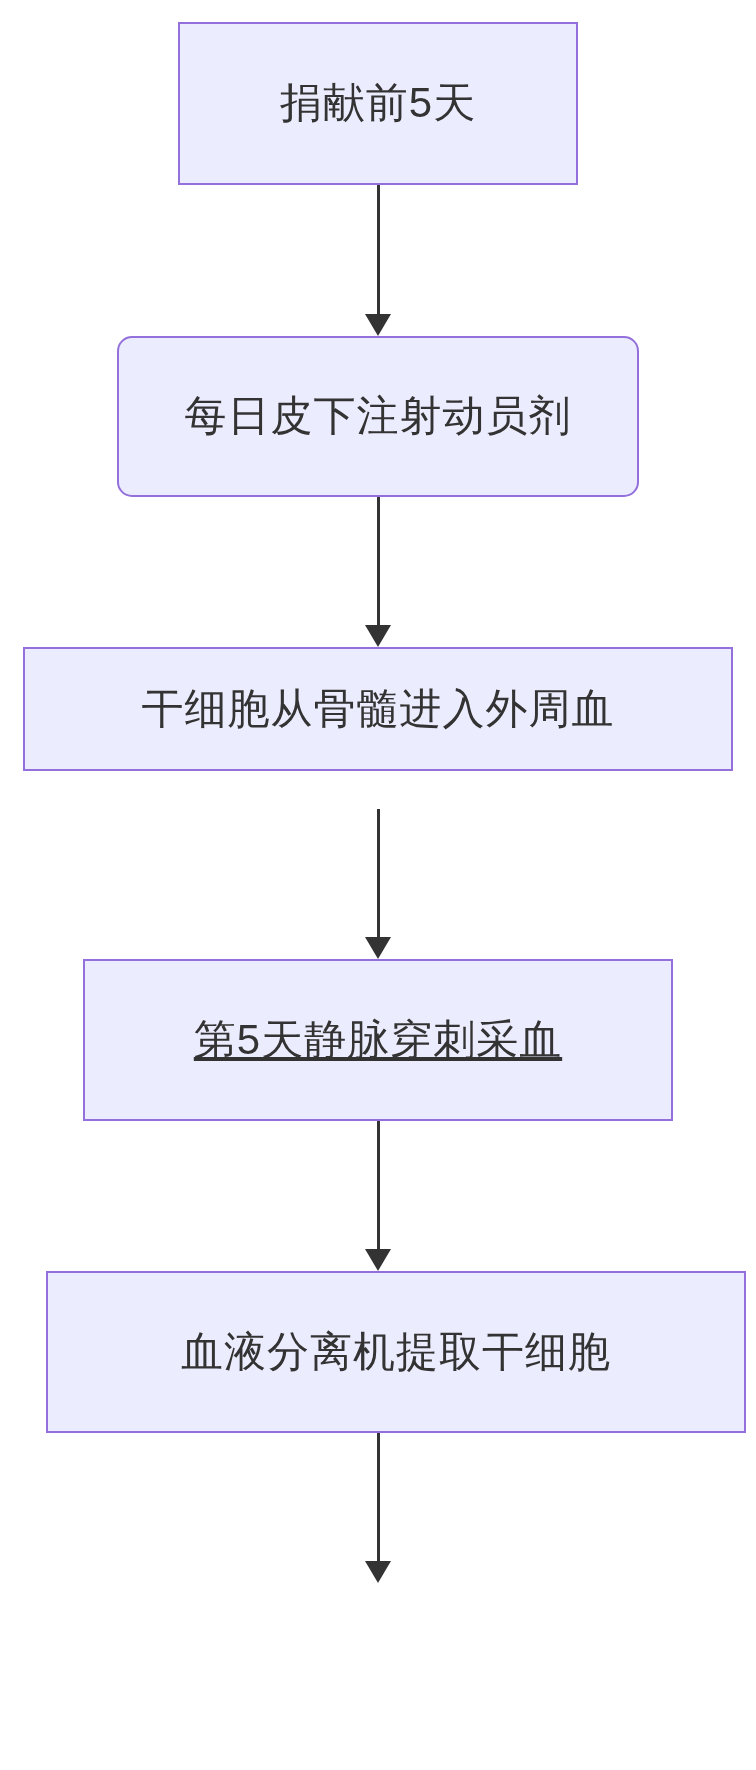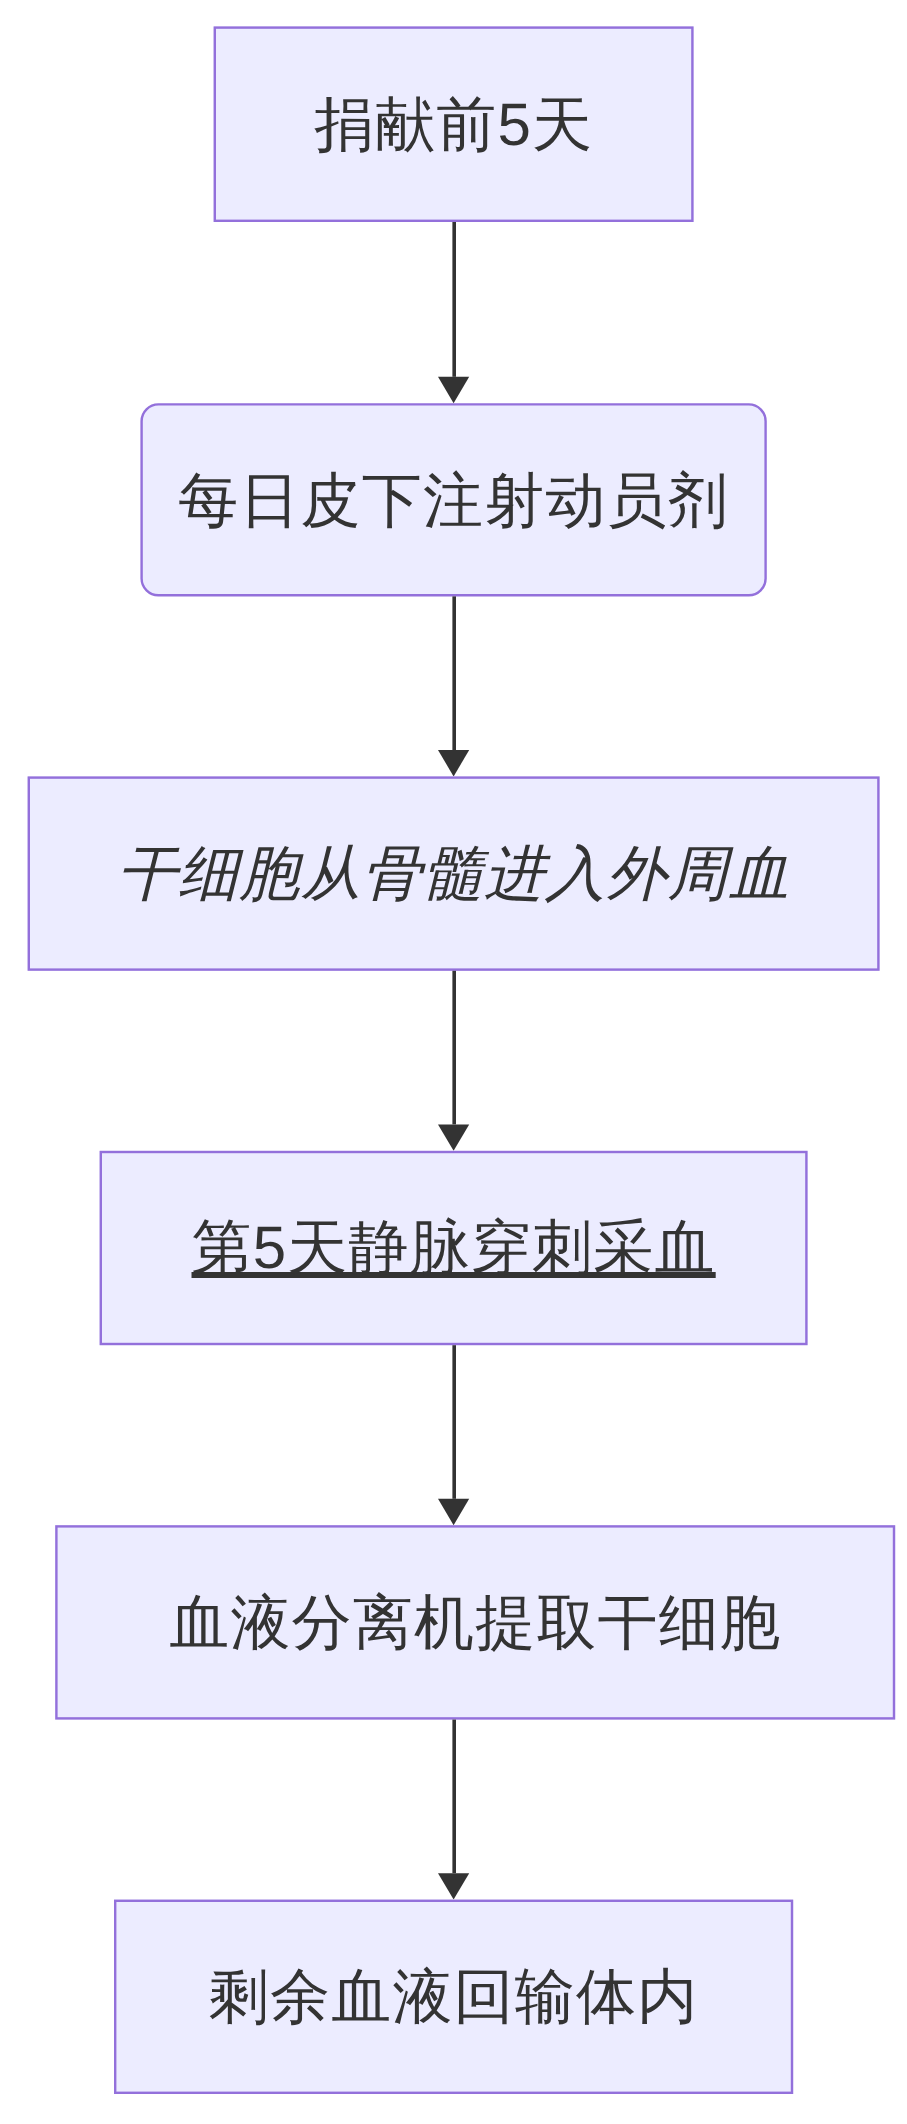--- a/index.html
+++ b/index.html
@@ -18,30 +18,30 @@
   .node {
     position: absolute;
     box-sizing: border-box;
     background: #ECECFF;
     border: 2.5px solid #9370DB;
     display: flex;
     align-items: center;
     justify-content: center;
     text-align: center;
     color: #333333;
-    font-size: 50px;
+    font-size: 42px;
     line-height: 1.2;
     letter-spacing: 1px;
   }
   .node.rounded { border-radius: 15px; align-items: center; }
 
   
   .n1 { left: 178px; top: 22px;   width: 400px; height: 163px; }
   .n2 { left: 117px; top: 336px;  width: 522px; height: 161px; }
-  .n3 { left: 23px;  top: 647px;  width: 710px; height: 162px; font-style: italic; }
+  .n3 { left: 23px;  top: 647px;  width: 710px; height: 124px; }
   .n4 { left: 83px;  top: 959px;  width: 590px; height: 162px; text-decoration: underline; }
   .n5 { left: 46px;  top: 1271px; width: 700px; height: 162px; }
   .n6 { left: 95px;  top: 1583px; width: 566px; height: 162px; }
 
   .edge-line {
     position: absolute;
     left: 376.5px;
     width: 3px;
     background: #333333;
   }
@@ -99,17 +99,14 @@
   <div class="edge-line e4"></div>
   <div class="arrowhead h4"></div>
 
   <div class="node n5">
     <span>血液分离机提取干细胞</span>
   </div>
 
   <div class="edge-line e5"></div>
   <div class="arrowhead h5"></div>
 
-  <div class="node n6">
-    <span>剩余血液回输体内</span>
-  </div>
 
 </div>
 
 </body></html>

